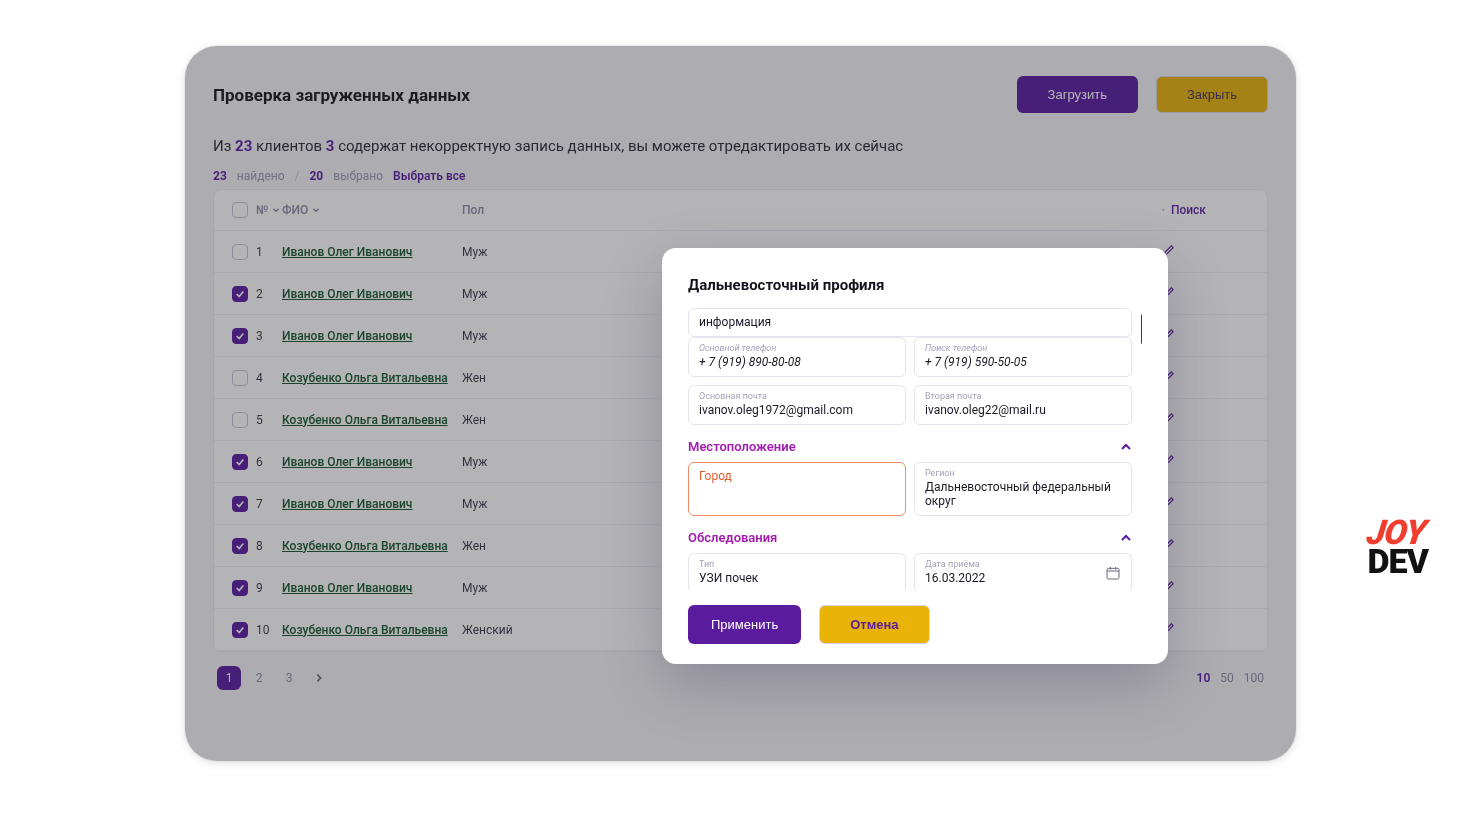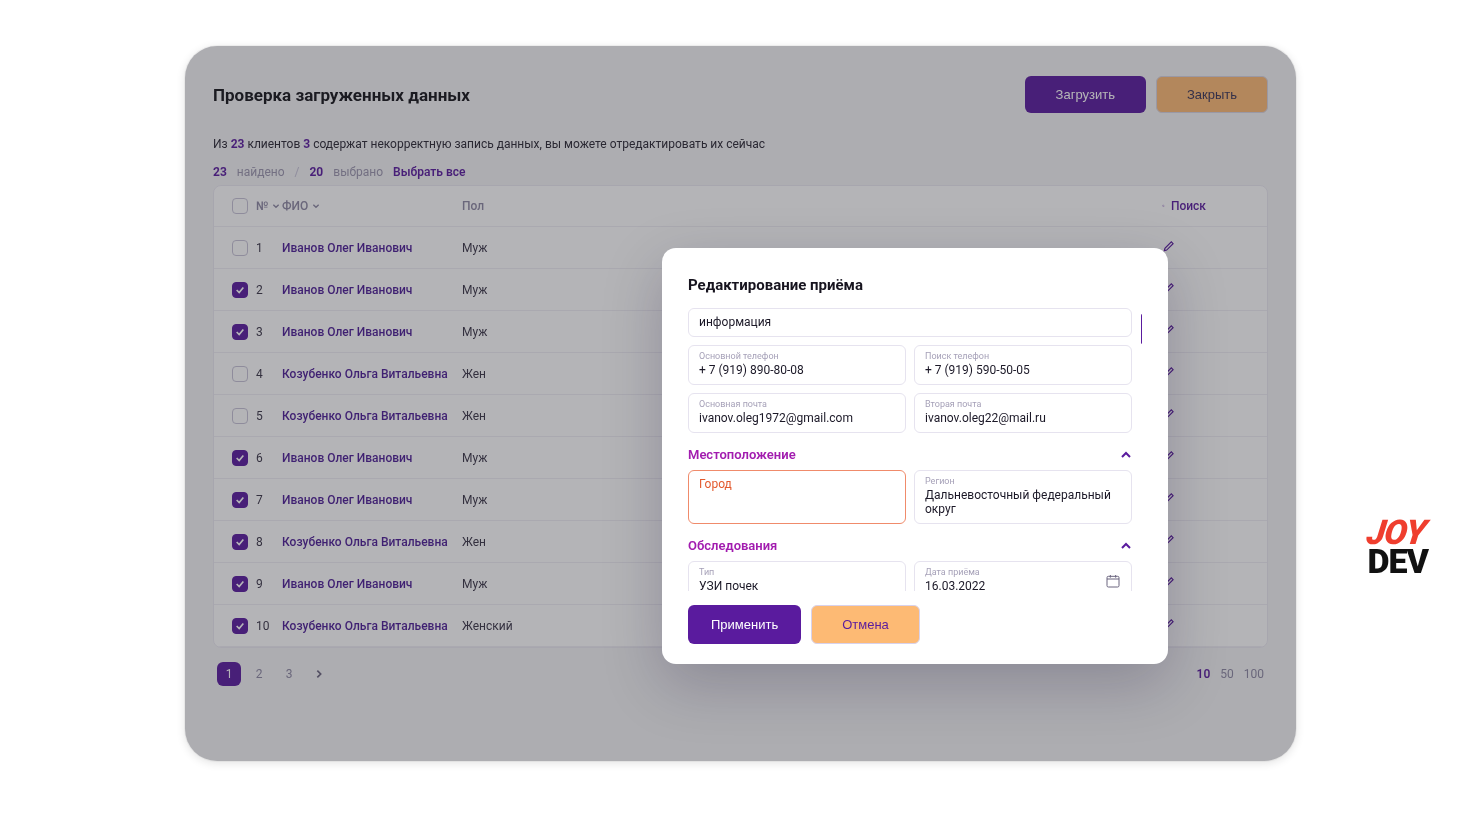--- a/index.html
+++ b/index.html
@@ -11,38 +11,38 @@
 
   .scrim { position: absolute; inset: 0; background: rgba(40,40,50,0.35); }
 
   .page { position: absolute; inset: 0; padding: 30px 28px 0; }
 
   .hdr { display: flex; justify-content: space-between; align-items: center; margin-bottom: 24px; }
   .hdr h1 { font-size: 17px; font-weight: 700; color: #15141a; }
   .hdr-actions { display: flex; gap: 10px; }
   .btn { border-radius: 6px; padding: 10px 30px; font-size: 13px; font-weight: 500; cursor: pointer; border: 1px solid transparent; }
   .btn-primary { background: #5a1b9e; color: #fff; }
-  .btn-outline { background: #fdba74; color: #3b3556; border-color: #d7d4e2; }
-
-  .summary { font-size: 12px; color: #2b2834; margin-bottom: 14px; }
+  .btn-outline { background: #eab308; color: #3b3556; border-color: #d7d4e2; margin-left: 8px; }
+
+  .summary { font-size: 15px; color: #2b2834; margin-bottom: 14px; }
   .summary .num { color: #5a1b9e; font-weight: 700; }
 
   .listmeta { display: flex; gap: 10px; align-items: center; font-size: 12px; color: #9b96ae; margin-bottom: 6px; }
   .listmeta .n { color: #5a1b9e; font-weight: 700; }
   .listmeta .sep { color: #c6c2d6; }
   .listmeta .sel { color: #5a1b9e; font-weight: 600; }
 
   .tbl { background: #fff; border-radius: 8px; border: 1px solid #eceaf2; overflow: hidden; }
   .row { display: grid; grid-template-columns: 60px 180px 120px 80px 150px 170px 180px 44px; align-items: center; padding: 12px 8px; border-bottom: 1px solid #f0eef5; font-size: 12px; color: #3b3648; }
   .row.head { color: #8e89a3; font-weight: 500; }
   .row .cb { width: 16px; height: 16px; border-radius: 4px; border: 1.5px solid #c6c2d6; display: inline-flex; align-items: center; justify-content: center; }
   .row .cb.on { background: #5a1b9e; border-color: #5a1b9e; }
   .row .cb.on svg { display: block; }
   .row .cb svg { display: none; width: 10px; height: 10px; stroke: #fff; stroke-width: 2; fill: none; }
-  .row .fio { color: #4c1d95; font-weight: 500; }
+  .row .fio { color: #14532d; font-weight: 500; text-decoration: underline; }
   .row .num { display: flex; align-items: center; gap: 8px; padding-left: 10px; }
   .row .edit svg { width: 14px; height: 14px; stroke: #5a1b9e; fill: none; stroke-width: 2; }
   .row .search { display: flex; gap: 6px; align-items: flex-end; color: #5a1b9e; font-size: 12px; }
   .row .search svg { width: 14px; height: 14px; stroke: #5a1b9e; fill: none; stroke-width: 2; }
   .row .sortcol { display: flex; gap: 4px; align-items: center; }
   .row .sortcol svg { width: 8px; height: 8px; stroke: #8e89a3; fill: none; stroke-width: 2; }
 
   .pager { display: flex; justify-content: space-between; align-items: center; padding: 14px 4px 0; font-size: 12px; color: #8e89a3; }
   .pager .pages { display: flex; gap: 6px; align-items: center; }
   .pager .pg { width: 24px; height: 24px; border-radius: 6px; display: flex; align-items: center; justify-content: center; cursor: pointer; }
@@ -63,21 +63,21 @@
   .field .val { font-size: 12px; color: #1b1827; }
   .field.err .val { color: #e35a2e; }
   .fgrid { display: grid; grid-template-columns: 1fr 1fr; gap: 8px; }
   .secthdr { display: flex; justify-content: space-between; align-items: center; font-size: 13px; font-weight: 600; color: #a21caf; margin: 14px 0 8px; }
   .secthdr svg { width: 12px; height: 12px; stroke: #5a1b9e; fill: none; stroke-width: 2; }
   .datewrap { position: relative; }
   .datewrap .cal { position: absolute; right: 10px; top: 50%; transform: translateY(-50%); width: 16px; height: 16px; stroke: #6b657f; fill: none; stroke-width: 1.5; }
 
   .mactions { display: flex; gap: 10px; margin-top: 14px; }
   .mactions .btn-primary { padding: 11px 22px; }
-  .mactions .btn-outline { color: #5a1b9e; border-color: #d8d2ec; }
+  .mactions .btn-outline { color: #5a1b9e; border-color: #d8d2ec; font-weight: bold; }
 
   
   .logo { position: absolute; right: 52px; bottom: 36px; font-weight: 900; font-size: 34px; line-height: 0.85; letter-spacing: -1px; }
   .logo .joy { color: #ef3e2e; font-style: italic; transform: skewX(-8deg); display: inline-block; }
   .logo .dev { color: #111; display: block; }
 </style>
 </head>
 <body>
 
 <div class="stage">
@@ -335,32 +335,32 @@
             <span>50</span>
             <span>100</span>
           </div>
       </div>
 
     </div>
 
     <div class="scrim"></div>
 
     <div class="modal">
-      <h2>Редактирование приёма</h2>
+      <h2>Дальневосточный профиля</h2>
       <div class="mbody">
         <div class="mtrack"></div>
         <div class="mcontent">
 
-          <div class="fgrid" style="grid-template-columns:1fr; margin-bottom:8px;border-radius:7px;">
+          <div class="fgrid" style="grid-template-columns:1fr; border-radius:7px;">
             <div class="field">
               <span class="val">информация</span>
             </div>
           </div>
 
-          <div class="fgrid" style="margin-bottom:8px;">
+          <div class="fgrid" style="margin-bottom:8px;font-style:italic;">
             <div class="field">
               <span class="lbl">Основной телефон</span>
               <span class="val">+ 7 (919) 890-80-08</span>
             </div>
             <div class="field">
               <span class="lbl">Поиск телефон</span>
               <span class="val">+ 7 (919) 590-50-05</span>
             </div>
           </div>
 

